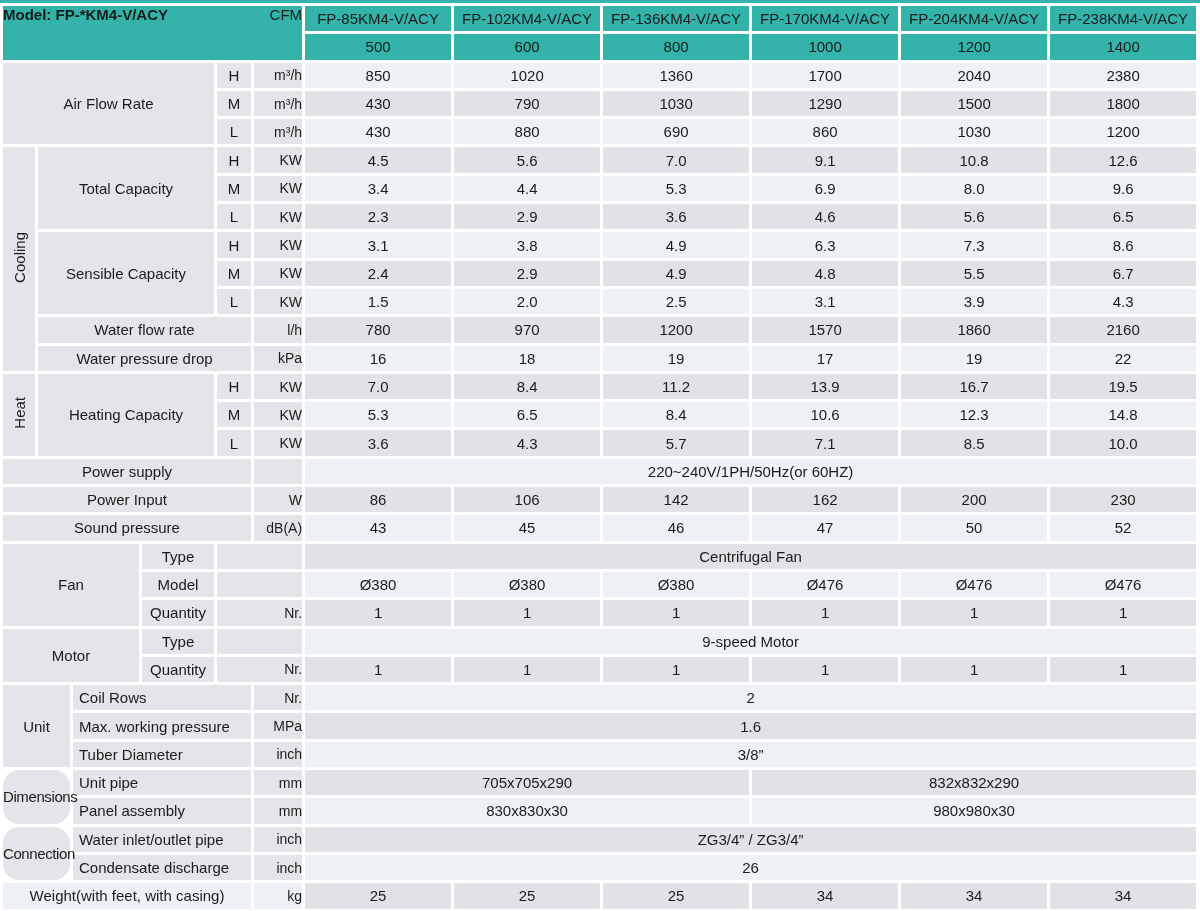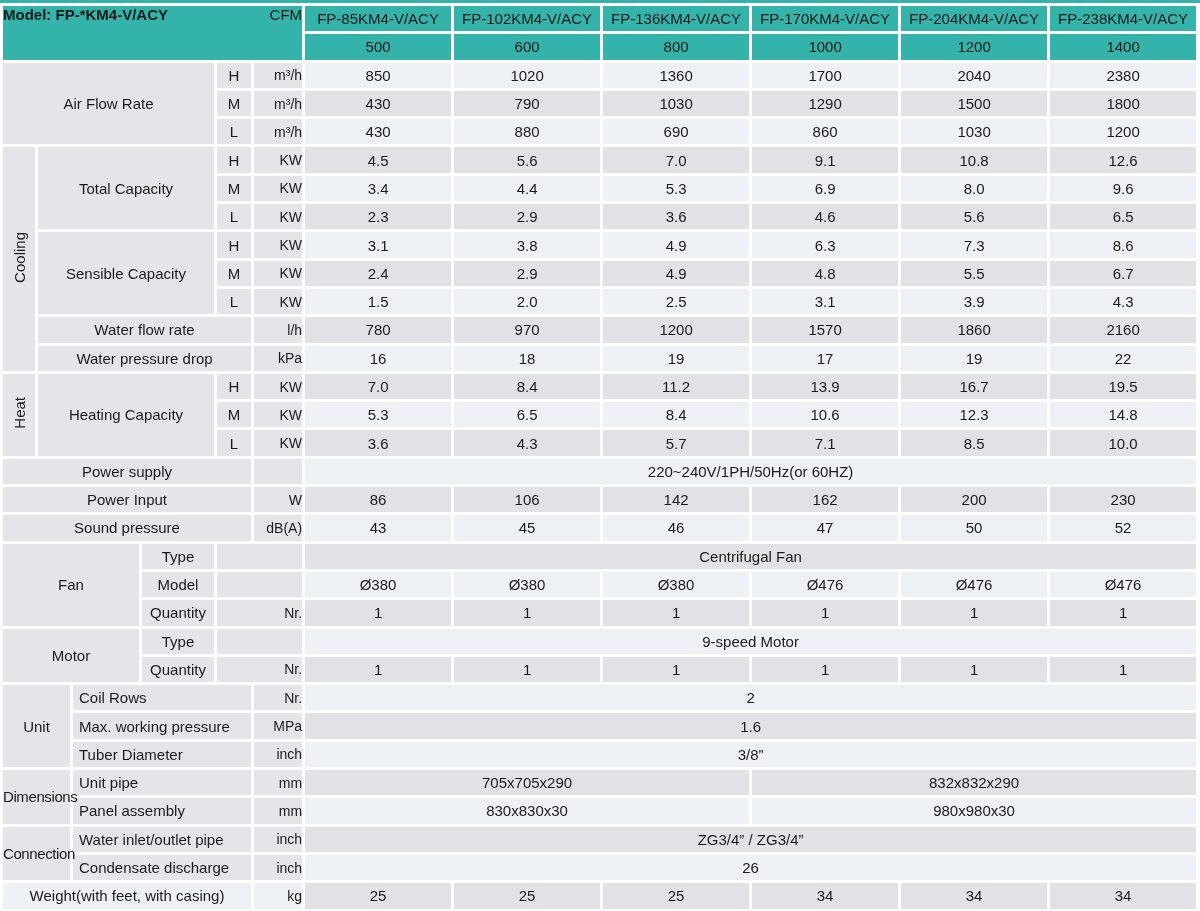--- a/index.html
+++ b/index.html
@@ -40,21 +40,21 @@
   td.u{font-size:14px;text-align:right;}
   .vtext{
     writing-mode:vertical-rl;
     transform:rotate(180deg);
     display:inline-block;
     line-height:1;
   }
   .hdr-left{height:53px;}
   .hdr-left .cellwrap{display:flex;flex-direction:row;justify-content:space-between;height:100%;}
   .bold{font-weight:bold;}
-  .tight{letter-spacing:-0.4px;}
+  .tight{letter-spacing:-0.4px;border-radius:16px;}
 </style>
 </head>
 <body>
 
 <div class="top-strip"></div>
 
 <table class="spec">
   <colgroup>
     <col style="width:32px">
       <col style="width:32px">

